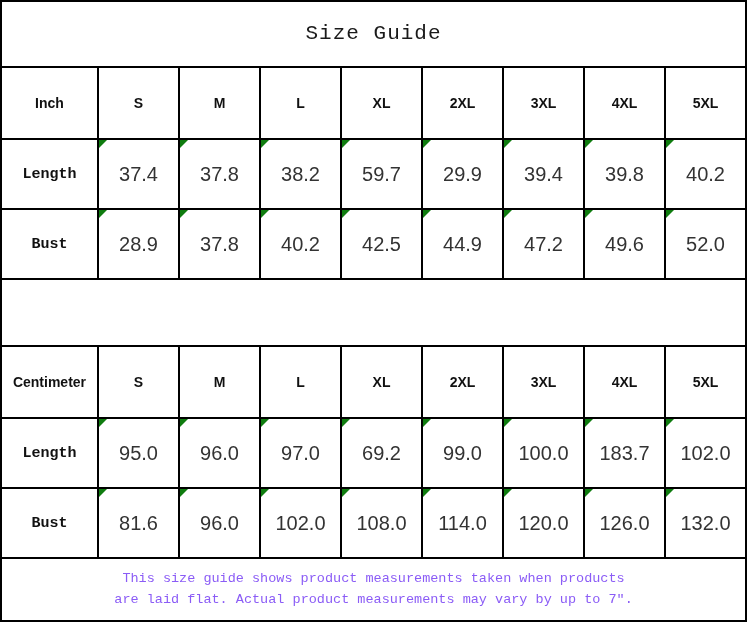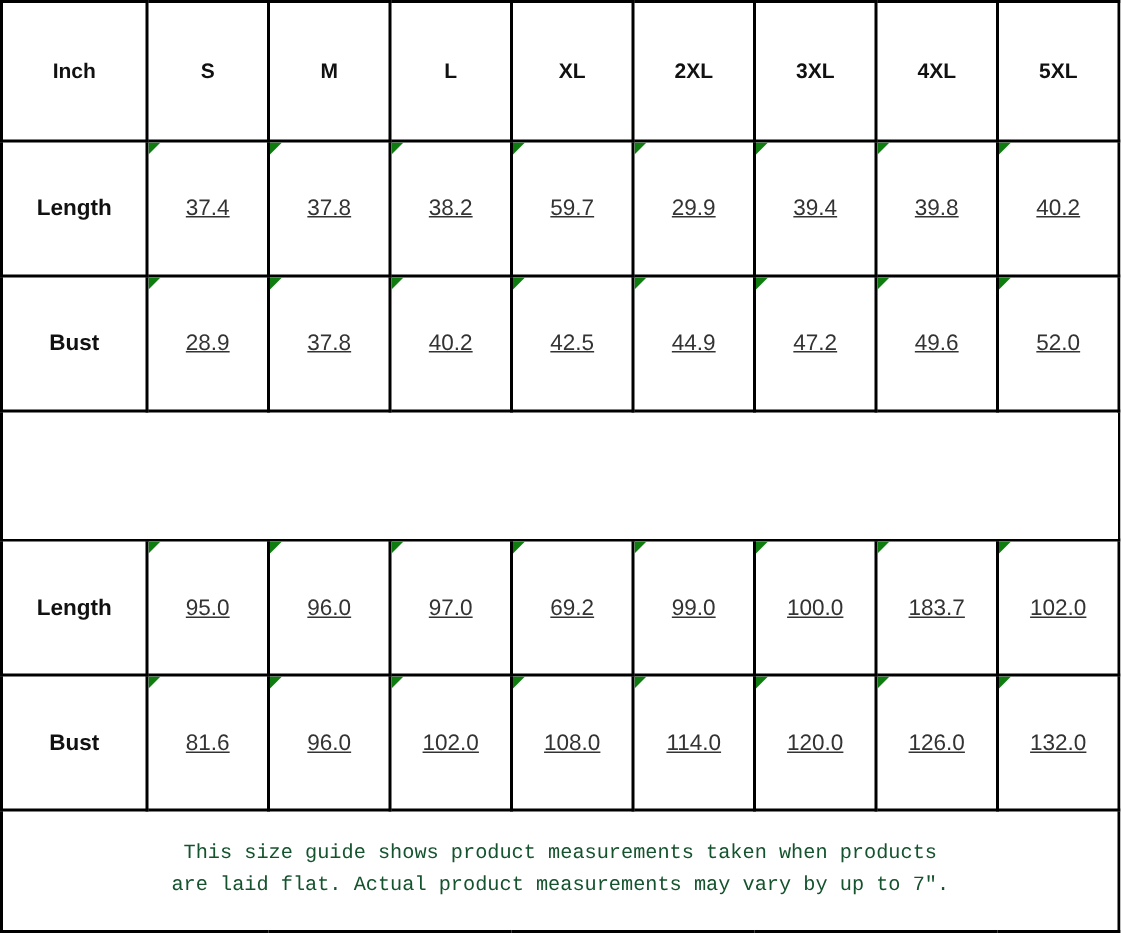--- a/index.html
+++ b/index.html
@@ -40,31 +40,31 @@
   }
   td.head-cell {
     font-weight: bold;
     font-size: 14px;
     color: #111111;
   }
   td.label-cell {
     font-weight: bold;
     font-size: 15px;
     color: #111111;
+    font-family: Liberation Mono, monospace;
   }
   td.value-cell {
-    font-size: 15px;
+    font-size: 20px;
     color: #333333;
-    text-decoration: underline;
   }
   td.spacer-cell { background: #ffffff; }
   td.footer-cell {
     font-family: "Liberation Mono", monospace;
     font-size: 13.5px;
-    color: #14532d;
+    color: #8b5cf6;
     border-bottom-width: 4px;
     line-height: 1.55;
   }
   .flag {
     position: absolute;
     top: 0;
     left: 0;
     width: 0;
     height: 0;
     border-top: 8px solid var(--flag-green, #0f7c0f);
@@ -82,20 +82,25 @@
         <col style="width:81px">
         <col style="width:81px">
         <col style="width:81px">
       <col style="width:81px">
         <col style="width:81px">
         <col style="width:81px">
         <col style="width:81px">
     </colgroup>
     <tbody>
 
+      <tr class="r-title">
+        <td class="title-cell" colspan="9">
+          <span>Size Guide</span>
+        </td>
+      </tr>
 
       <tr class="r-head">
         <td class="head-cell"><span>Inch</span></td>
         <td class="head-cell"><span>S</span></td>
         <td class="head-cell"><span>M</span></td>
         <td class="head-cell"><span>L</span></td>
         <td class="head-cell"><span>XL</span></td>
         <td class="head-cell"><span>2XL</span></td>
         <td class="head-cell"><span>3XL</span></td>
         <td class="head-cell"><span>4XL</span></td>
@@ -123,20 +128,31 @@
         <td class="value-cell"><span class="flag"></span><span>44.9</span></td>
         <td class="value-cell"><span class="flag"></span><span>47.2</span></td>
         <td class="value-cell"><span class="flag"></span><span>49.6</span></td>
         <td class="value-cell"><span class="flag"></span><span>52.0</span></td>
       </tr>
 
       <tr class="r-spacer">
         <td class="spacer-cell" colspan="9"></td>
       </tr>
 
+      <tr class="r-head">
+        <td class="head-cell"><span>Centimeter</span></td>
+        <td class="head-cell"><span>S</span></td>
+        <td class="head-cell"><span>M</span></td>
+        <td class="head-cell"><span>L</span></td>
+        <td class="head-cell"><span>XL</span></td>
+        <td class="head-cell"><span>2XL</span></td>
+        <td class="head-cell"><span>3XL</span></td>
+        <td class="head-cell"><span>4XL</span></td>
+        <td class="head-cell"><span>5XL</span></td>
+      </tr>
 
       <tr class="r-data">
         <td class="label-cell"><span>Length</span></td>
         <td class="value-cell"><span class="flag"></span><span>95.0</span></td>
         <td class="value-cell"><span class="flag"></span><span>96.0</span></td>
         <td class="value-cell"><span class="flag"></span><span>97.0</span></td>
         <td class="value-cell"><span class="flag"></span><span>69.2</span></td>
         <td class="value-cell"><span class="flag"></span><span>99.0</span></td>
         <td class="value-cell"><span class="flag"></span><span>100.0</span></td>
         <td class="value-cell"><span class="flag"></span><span>183.7</span></td>

